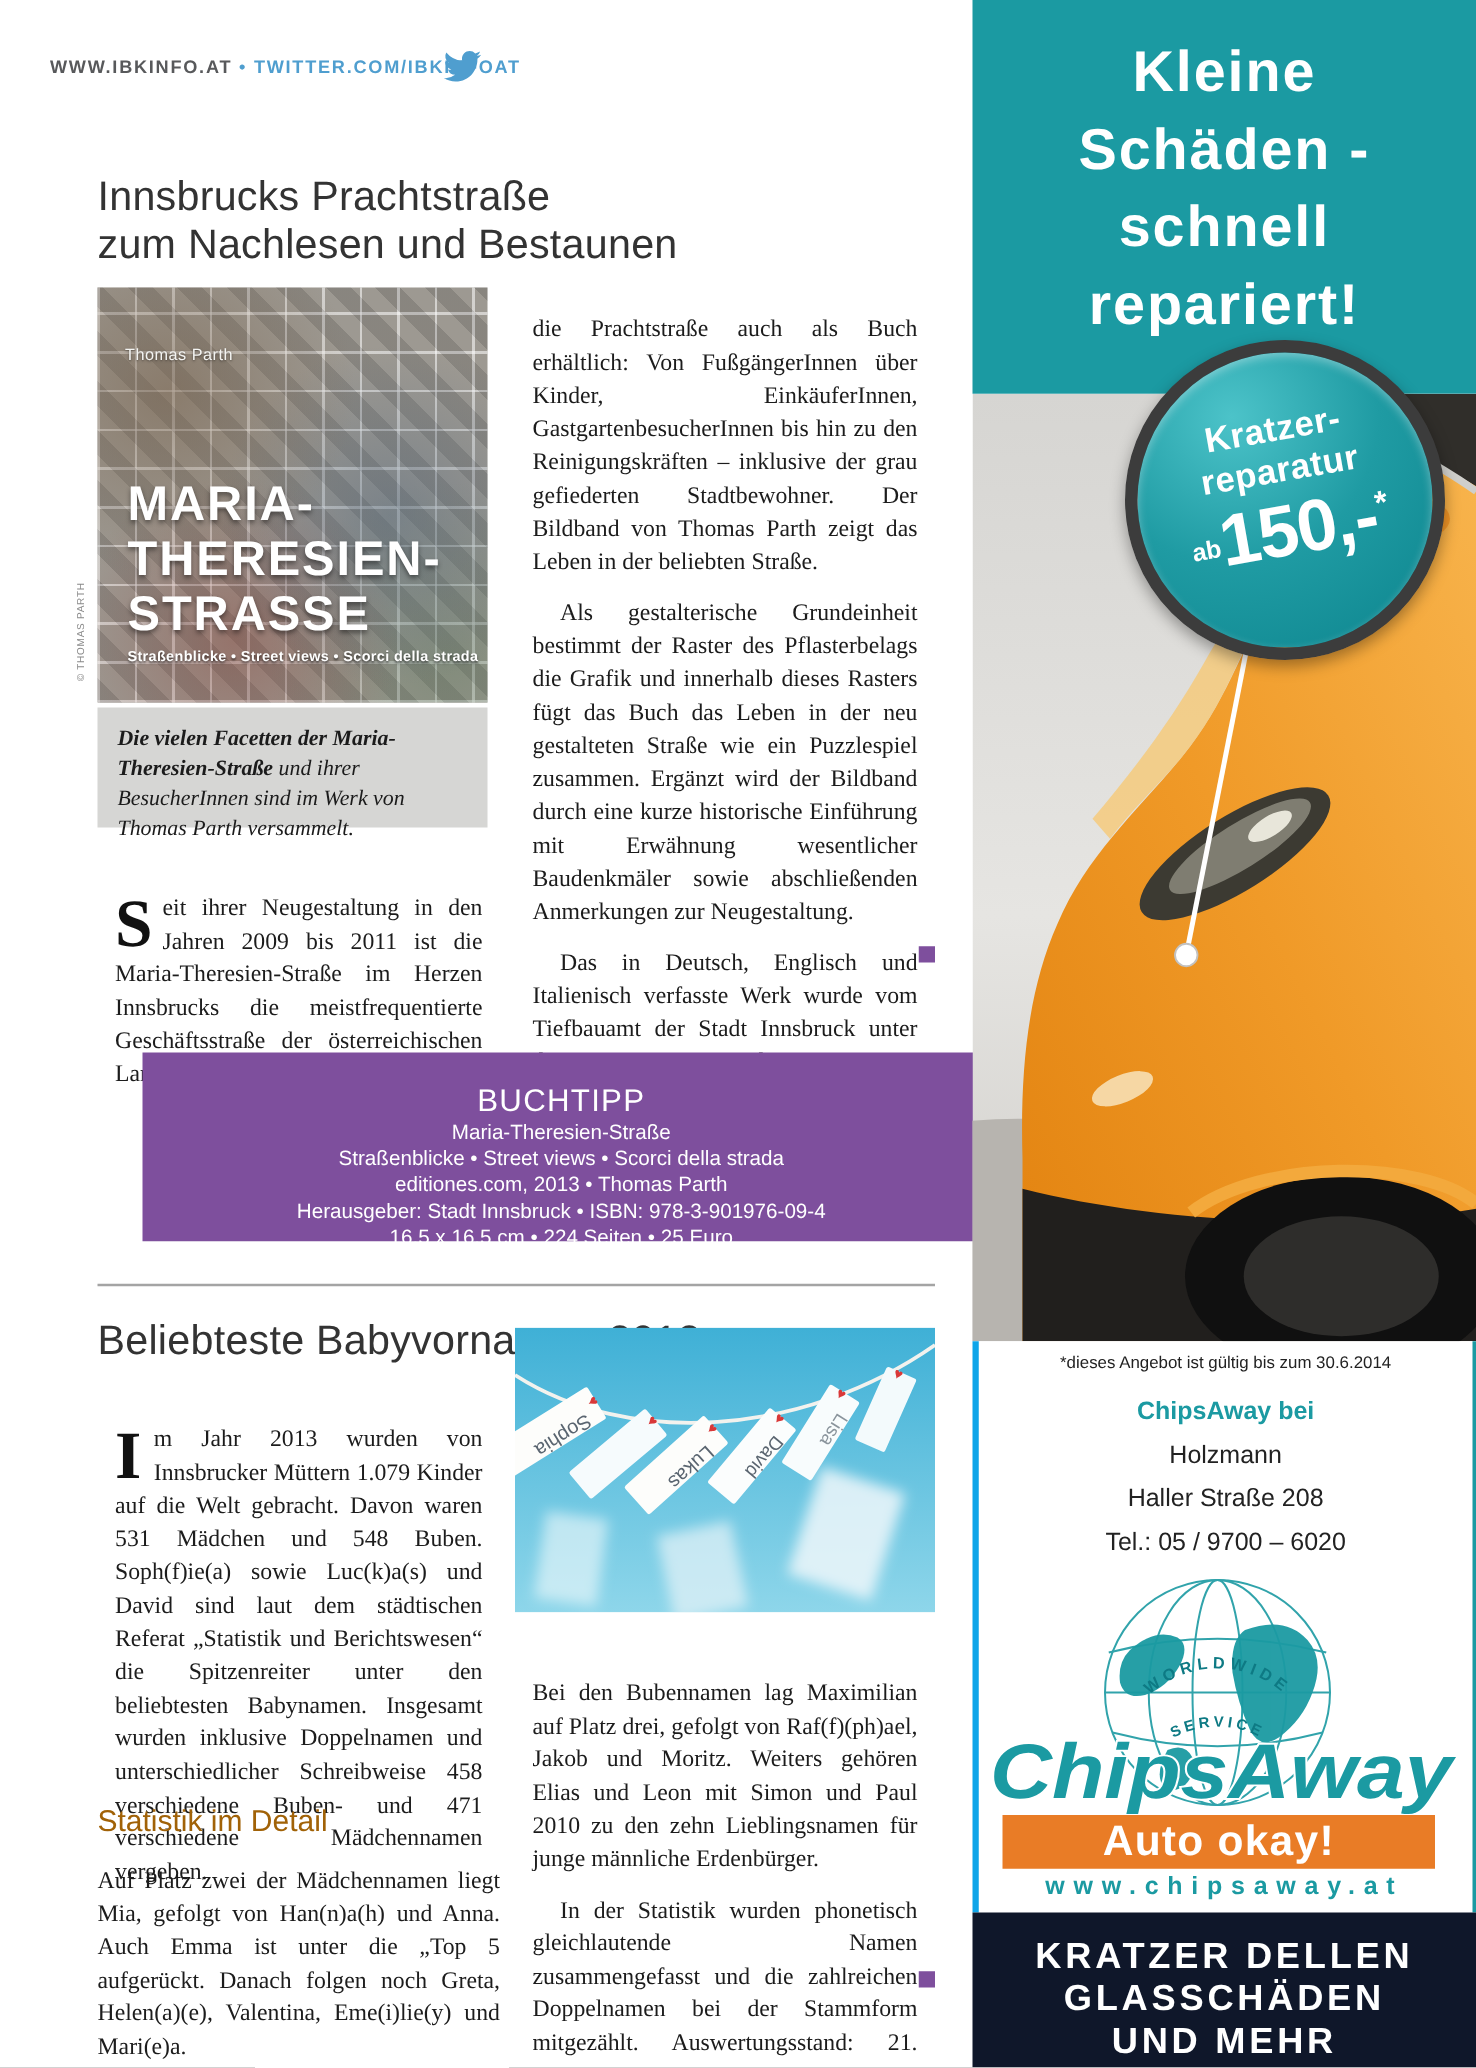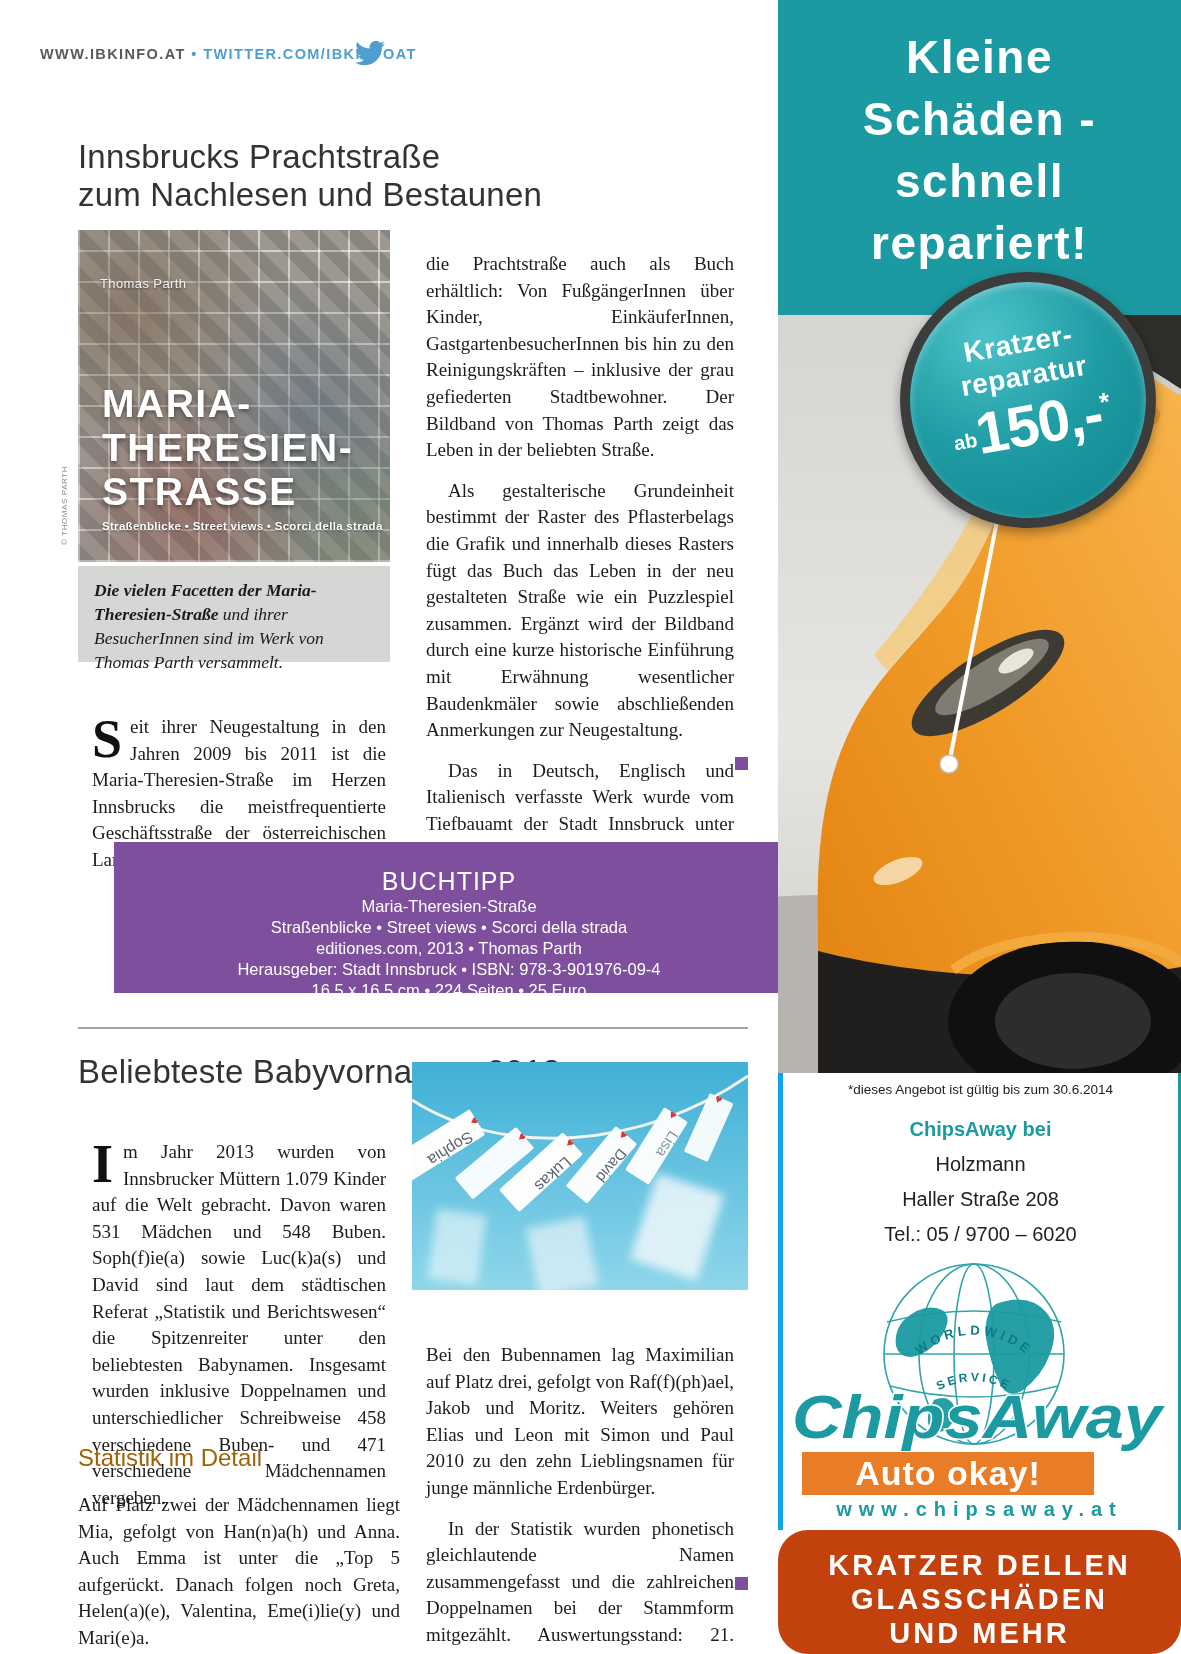--- a/index.html
+++ b/index.html
@@ -83,24 +83,24 @@
   .mag-ab { font-size:20px; line-height:30px; padding-bottom:9px; }
   .mag-price { font-size:58px; line-height:58px; letter-spacing:-1px; }
   .mag-star { font-size:26px; line-height:26px; padding-bottom:26px; }
 
   .ad-info { position:absolute; left:0; top:1073px; width:403px; height:457px; background:#fff;
     border-left:5px solid #0ea5e9; border-right:3px solid #1b9aa2; }
   .disclaimer { position:absolute; top:9px; width:100%; text-align:center; font-size:13.5px; color:#222; }
   .contact { position:absolute; top:39px; width:100%; text-align:center; font-size:20px; line-height:35px; color:#222; }
   .contact .teal-b { color:#1b9aa2; font-weight:bold; }
   .logo-svg { position:absolute; left:8px; top:1262px; width:387px; height:192px; }
-  .tagline-box { position:absolute; left:24px; top:1452px; width:292px; height:43px; background:#e97c26; text-align:center; }
+  .tagline-box { position:absolute; left:24px; top:1452px; width:346px; height:43px; background:#e97c26; text-align:center; }
   .tagline-box span { color:#fff; font-weight:bold; font-size:34px; line-height:43px; letter-spacing:1px; }
   .ad-url { position:absolute; left:0; top:1498px; width:403px; text-align:center; color:#1b9aa2; font-weight:bold; font-size:20px; letter-spacing:7px; }
-  .ad-footer { position:absolute; left:0; top:1530px; width:403px; height:124px; background:#c2410c; text-align:center; padding-top:18px;border-radius:30px; }
+  .ad-footer { position:absolute; left:0; top:1530px; width:403px; height:124px; background:#0f172a; text-align:center; padding-top:18px; }
   .ad-footer div { color:#fff; font-weight:bold; font-size:29px; line-height:34px; letter-spacing:3px; }
 </style>
 </head>
 <body>
 
 <div class="page">
 
   <div class="abs site-line">
     <span>WWW.IBKINFO.AT</span><span class="tw"> • </span><span class="tw">TWITTER.COM/IBKINFOAT</span>
   </div>

